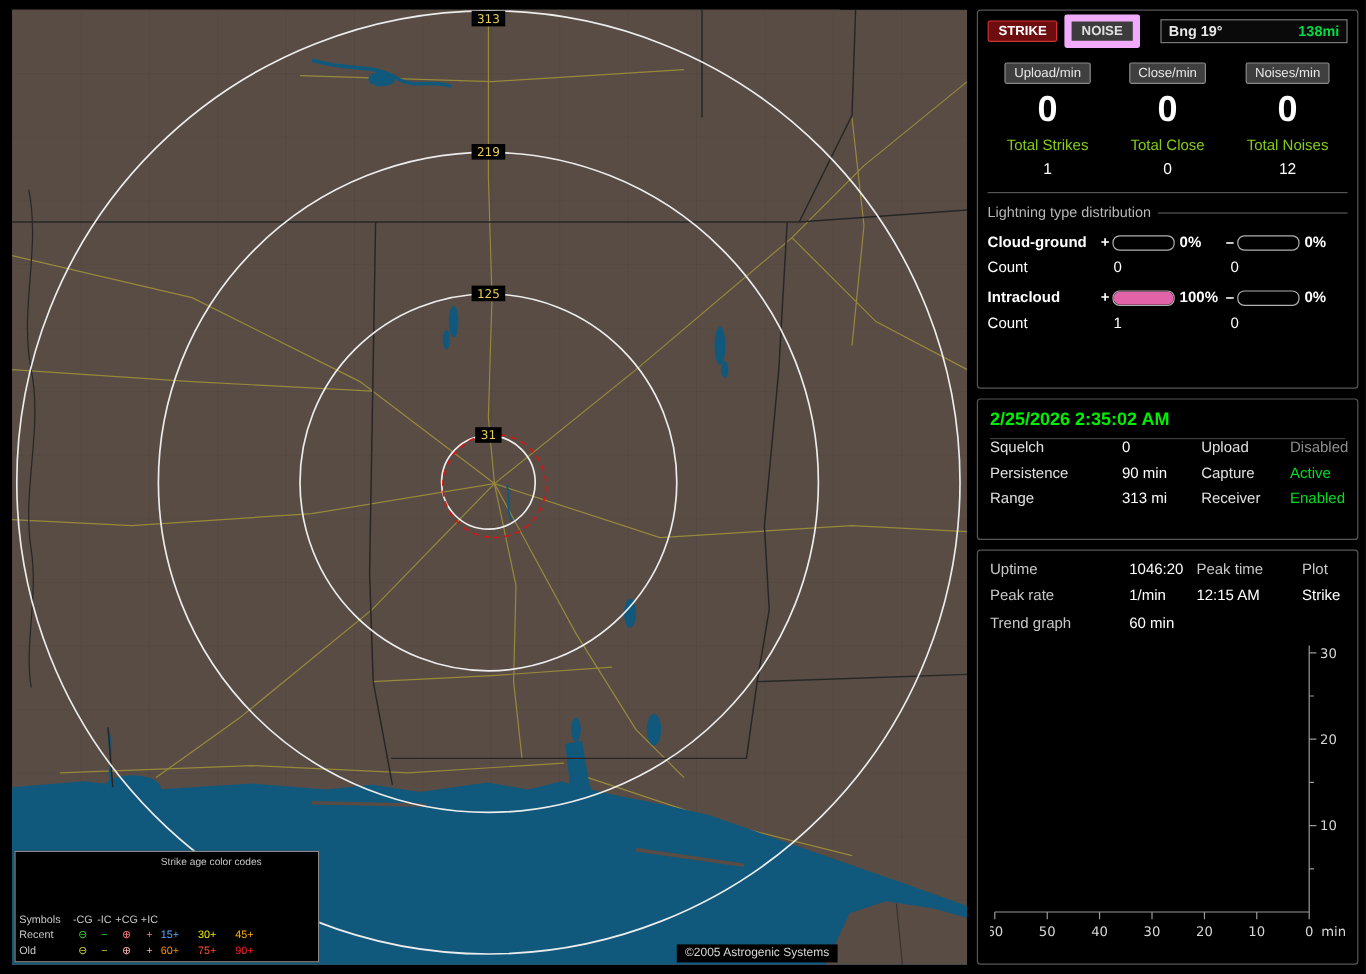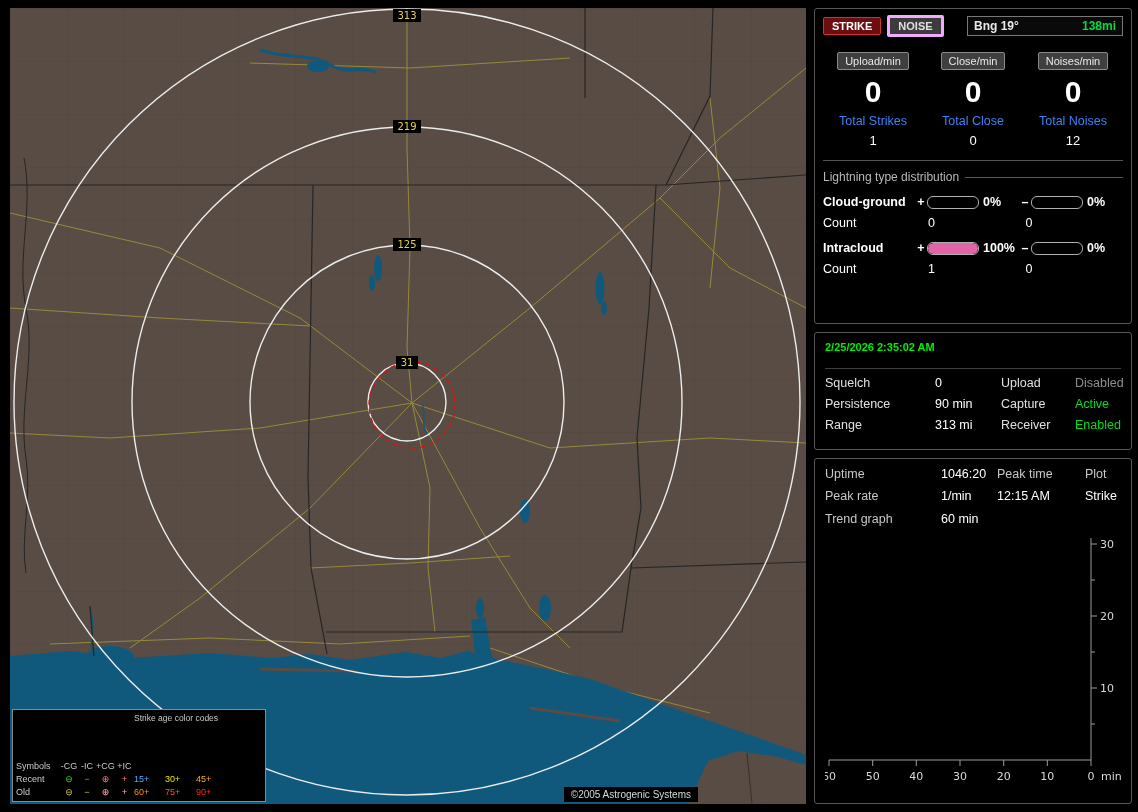--- a/index.html
+++ b/index.html
@@ -28,54 +28,54 @@
   
   .box{position:absolute;background:#000;border:1px solid #575757;border-radius:3px;box-sizing:border-box;}
   #box-top{left:814px;top:8px;width:318px;height:316px;padding:6px 8px;}
   #box-clock{left:814px;top:332px;width:318px;height:118px;padding:8px 10px;}
   #box-graph{left:814px;top:458px;width:318px;height:346px;padding:8px 10px;}
 
   .topbar{display:flex;align-items:center;gap:6px;height:22px;}
   .btn{font-family:"Liberation Sans",sans-serif;font-weight:bold;font-size:11px;
        padding:2px 8px;border-radius:2px;cursor:pointer;}
   .btn.strike{background:#6e0d10;color:#fff;border:1px solid #d03030;}
-  .btn.noise{background:#3c3c3c;color:#e0e0e0;border:3px solid #f0abfc;}
+  .btn.noise{background:#3c3c3c;color:#e0e0e0;border:6px solid #f0abfc;}
   .spacer{flex:1;}
   .bng{width:142px;display:flex;justify-content:space-between;align-items:center;
        background:#0a0a0a;border:1px solid #787878;padding:2px 6px;font-size:12px;font-weight:bold;}
   .bng .dist{color:#00dd44;}
 
   .rates{display:flex;margin-top:14px;}
   .rate-col{flex:1;text-align:center;}
   .rate-btn{display:inline-block;background:#3f3f3f;color:#e8e8e8;border:1px solid #8a8a8a;
             border-radius:2px;font-size:11px;padding:2px 7px;cursor:pointer;}
   .bigzero{font-size:30px;font-weight:bold;color:#fff;margin-top:4px;height:36px;line-height:36px;}
 
   .totals{display:flex;margin-top:4px;}
   .tot-col{flex:1;text-align:center;}
-  .tl{font-size:12.5px;color:#3b82f6;}
+  .tl{font-size:12.5px;color:#84cc16;}
   .tv{font-size:13px;color:#fff;margin-top:5px;}
 
   .divider{border-top:1px solid #555;margin-top:12px;}
   .dist-title{margin-top:9px;font-size:12px;color:#b8b8b8;display:flex;align-items:center;gap:6px;}
   .dist-title:after{content:"";flex:1;border-top:1px solid #555;}
 
   .drow{display:flex;align-items:center;margin-top:11px;font-size:12.5px;}
   .dlabel{width:92px;font-weight:bold;color:#ffffff;}
   .dsign{width:12px;font-weight:bold;color:#fff;text-align:center;}
   .bar{width:50px;height:11px;border:1px solid #b0b0b0;border-radius:6px;background:#000;
        overflow:hidden;display:inline-block;}
   .bar i{display:block;height:100%;background:#e263a8;border-radius:6px;}
   .dpct{width:36px;font-weight:bold;color:#fff;padding-left:4px;}
   .crow{display:flex;margin-top:7px;font-size:12.5px;color:#fff;}
   .cl{width:112px;}
   .cv{width:104px;}
 
-  .dt{color:#00ee00;font-weight:bold;font-size:11px;border-bottom:1px solid #3f3f3f;
-      padding-bottom:15px;margin-bottom:7px;}
+  .dt{color:#00ee00;font-weight:bold;font-size:15px;border-bottom:1px solid #3f3f3f;
+      padding-bottom:7px;}
   .sgrid{display:grid;grid-template-columns:110px 66px 74px auto;row-gap:7px;font-size:12.5px;}
   .sgrid .lab{color:#e0e0e0;}
   .sgrid .val{color:#fff;}
   .val-green{color:#00dd22 !important;}
   .val-dim{color:#8f8f8f !important;}
 
   .igrid{display:grid;grid-template-columns:116px 56px 88px auto;row-gap:8px;font-size:12.5px;}
   .igrid .lab{color:#c8c8c8;}
   .igrid .val{color:#fff;}
   .trend{display:grid;grid-template-columns:116px auto;margin-top:9px;font-size:12.5px;}

